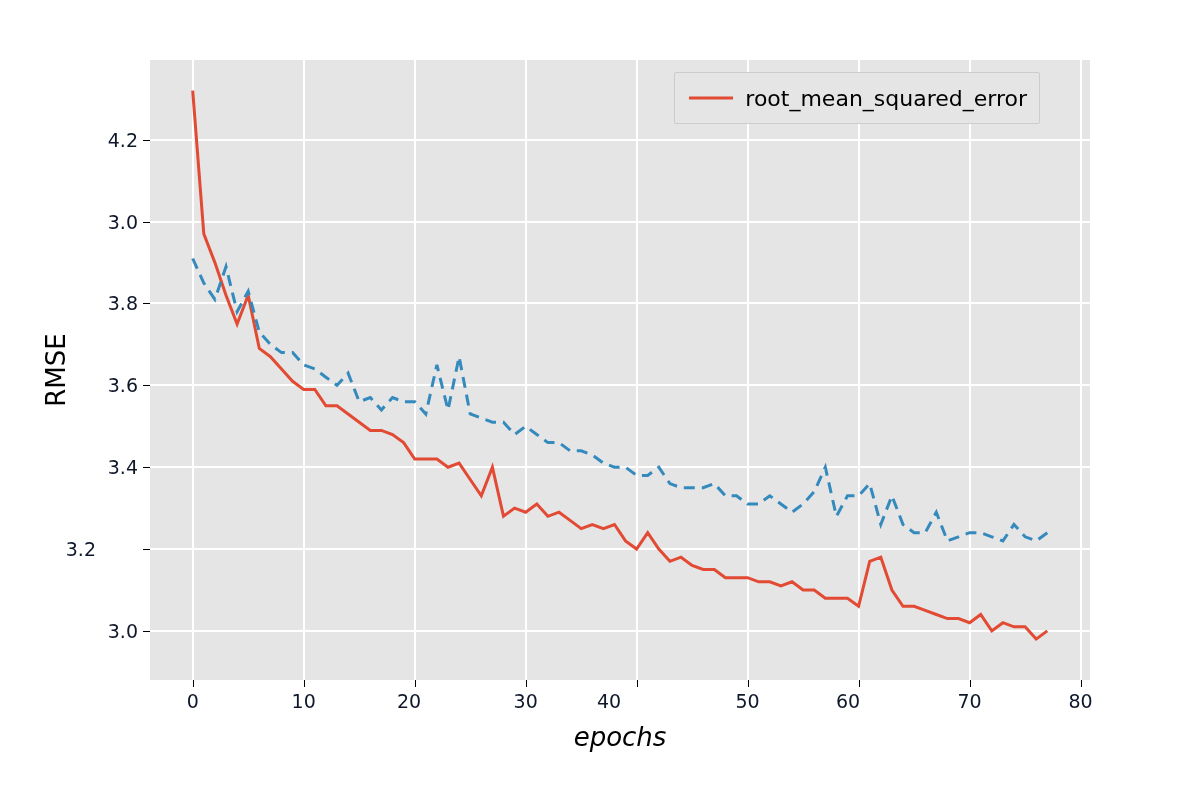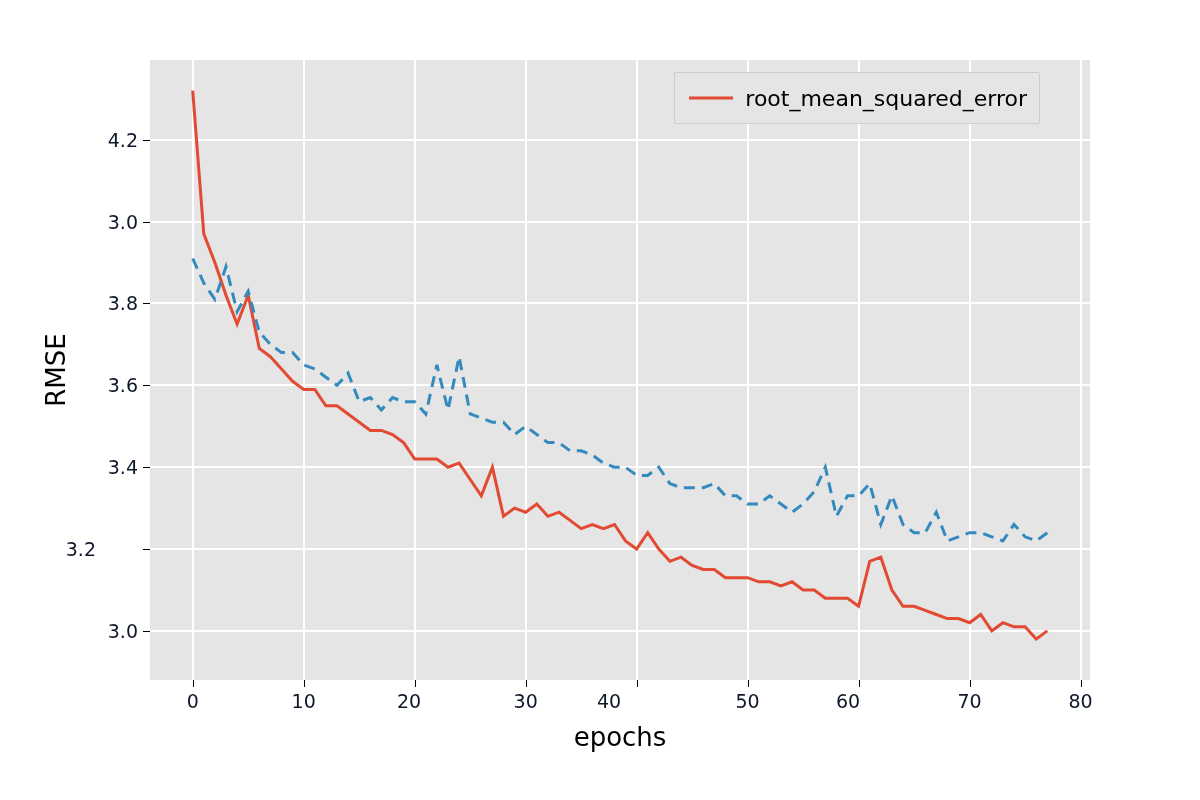--- a/index.html
+++ b/index.html
@@ -133,21 +133,21 @@
       <div class="tick-mark-y" style="top: 385.347px; left: 143px;"></div>
       <div class="tick-label tick-y" style="right: 1062px; top: 385.347px;">3.6</div>
       <div class="tick-mark-y" style="top: 303.498px; left: 143px;"></div>
       <div class="tick-label tick-y" style="right: 1062px; top: 303.498px;">3.8</div>
       <div class="tick-mark-y" style="top: 221.65px; left: 143px;"></div>
       <div class="tick-label tick-y" style="right: 1062px; top: 221.65px;">3.0</div>
       <div class="tick-mark-y" style="top: 139.802px; left: 143px;"></div>
       <div class="tick-label tick-y" style="right: 1062px; top: 139.802px;">4.2</div>
     </div>
 
-  <div class="axis-label" id="xlabel" style="left: 620px; top: 722px; transform: translateX(-50%);">epochs</div>
+  <div class="axis-label" id="xlabel" style="left: 620px; top: 722px; transform: translateX(-50%); font-style: italic;">epochs</div>
   <div class="axis-label" id="ylabel" style="left: 56px; top: 370px; transform: translate(-50%, -50%) rotate(-90deg);">RMSE</div>
 
   <svg class="plot-lines" id="plot-svg" width="1200" height="800">
       <defs>
         <clipPath id="plot-clip">
           <rect x="150" y="60" width="940" height="620"></rect>
         </clipPath>
       </defs>
       <path d="M192.7 90.7 L203.8 233.9 L214.9 262.6 L226.0 295.3 L237.1 324.0 L248.2 295.3 L259.3 348.5 L270.4 356.7 L281.5 369.0 L292.6 381.3 L303.7 389.4 L314.8 389.4 L325.9 405.8 L337.0 405.8 L348.1 414.0 L359.2 422.2 L370.3 430.4 L381.4 430.4 L392.5 434.5 L403.6 442.6 L414.7 459.0 L425.8 459.0 L436.9 459.0 L448.0 467.2 L459.1 463.1 L470.2 479.5 L481.3 495.8 L492.4 467.2 L503.5 516.3 L514.6 508.1 L525.7 512.2 L536.8 504.0 L547.9 516.3 L559.0 512.2 L570.1 520.4 L581.2 528.6 L592.3 524.5 L603.4 528.6 L614.5 524.5 L625.5 540.9 L636.6 549.0 L647.7 532.7 L658.8 549.0 L669.9 561.3 L681.0 557.2 L692.1 565.4 L703.2 569.5 L714.3 569.5 L725.4 577.7 L736.5 577.7 L747.6 577.7 L758.7 581.8 L769.8 581.8 L780.9 585.9 L792.0 581.8 L803.1 590.0 L814.2 590.0 L825.3 598.2 L836.4 598.2 L847.5 598.2 L858.6 606.3 L869.7 561.3 L880.8 557.2 L891.9 590.0 L903.0 606.3 L914.1 606.3 L925.2 610.4 L936.3 614.5 L947.4 618.6 L958.5 618.6 L969.6 622.7 L980.7 614.5 L991.8 630.9 L1002.9 622.7 L1014.0 626.8 L1025.1 626.8 L1036.2 639.1 L1047.3 630.9" fill="none" stroke="#e24a33" stroke-width="3" clip-path="url(#plot-clip)"></path>
       <path d="M192.7 258.5 L203.8 283.0 L214.9 299.4 L226.0 266.7 L237.1 311.7 L248.2 291.2 L259.3 332.1 L270.4 344.4 L281.5 352.6 L292.6 352.6 L303.7 364.9 L314.8 369.0 L325.9 377.2 L337.0 385.3 L348.1 373.1 L359.2 401.7 L370.3 397.6 L381.4 409.9 L392.5 397.6 L403.6 401.7 L414.7 401.7 L425.8 414.0 L436.9 364.9 L448.0 409.9 L459.1 356.7 L470.2 414.0 L481.3 418.1 L492.4 422.2 L503.5 422.2 L514.6 434.5 L525.7 426.3 L536.8 434.5 L547.9 442.6 L559.0 442.6 L570.1 450.8 L581.2 450.8 L592.3 454.9 L603.4 463.1 L614.5 467.2 L625.5 467.2 L636.6 475.4 L647.7 475.4 L658.8 467.2 L669.9 483.6 L681.0 487.7 L692.1 487.7 L703.2 487.7 L714.3 483.6 L725.4 495.8 L736.5 495.8 L747.6 504.0 L758.7 504.0 L769.8 495.8 L780.9 504.0 L792.0 512.2 L803.1 504.0 L814.2 491.7 L825.3 467.2 L836.4 516.3 L847.5 495.8 L858.6 495.8 L869.7 483.6 L880.8 524.5 L891.9 495.8 L903.0 524.5 L914.1 532.7 L925.2 532.7 L936.3 512.2 L947.4 540.9 L958.5 536.8 L969.6 532.7 L980.7 532.7 L991.8 536.8 L1002.9 540.9 L1014.0 524.5 L1025.1 536.8 L1036.2 540.9 L1047.3 532.7" fill="none" stroke="#348abd" stroke-width="3" clip-path="url(#plot-clip)" stroke-dasharray="11 7"></path>

